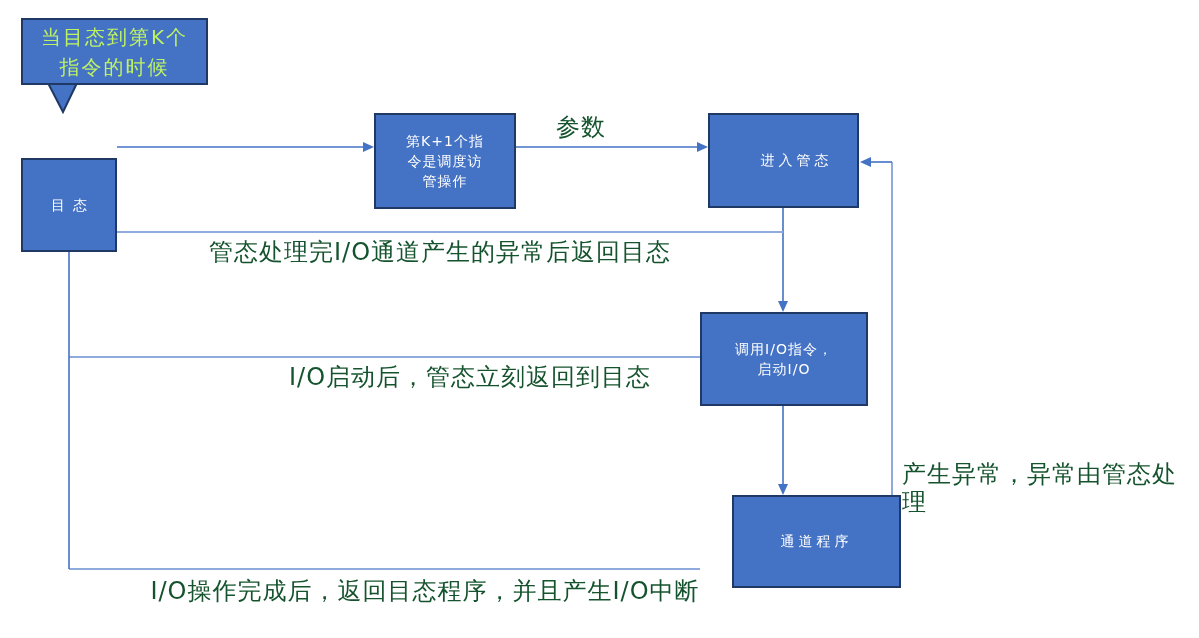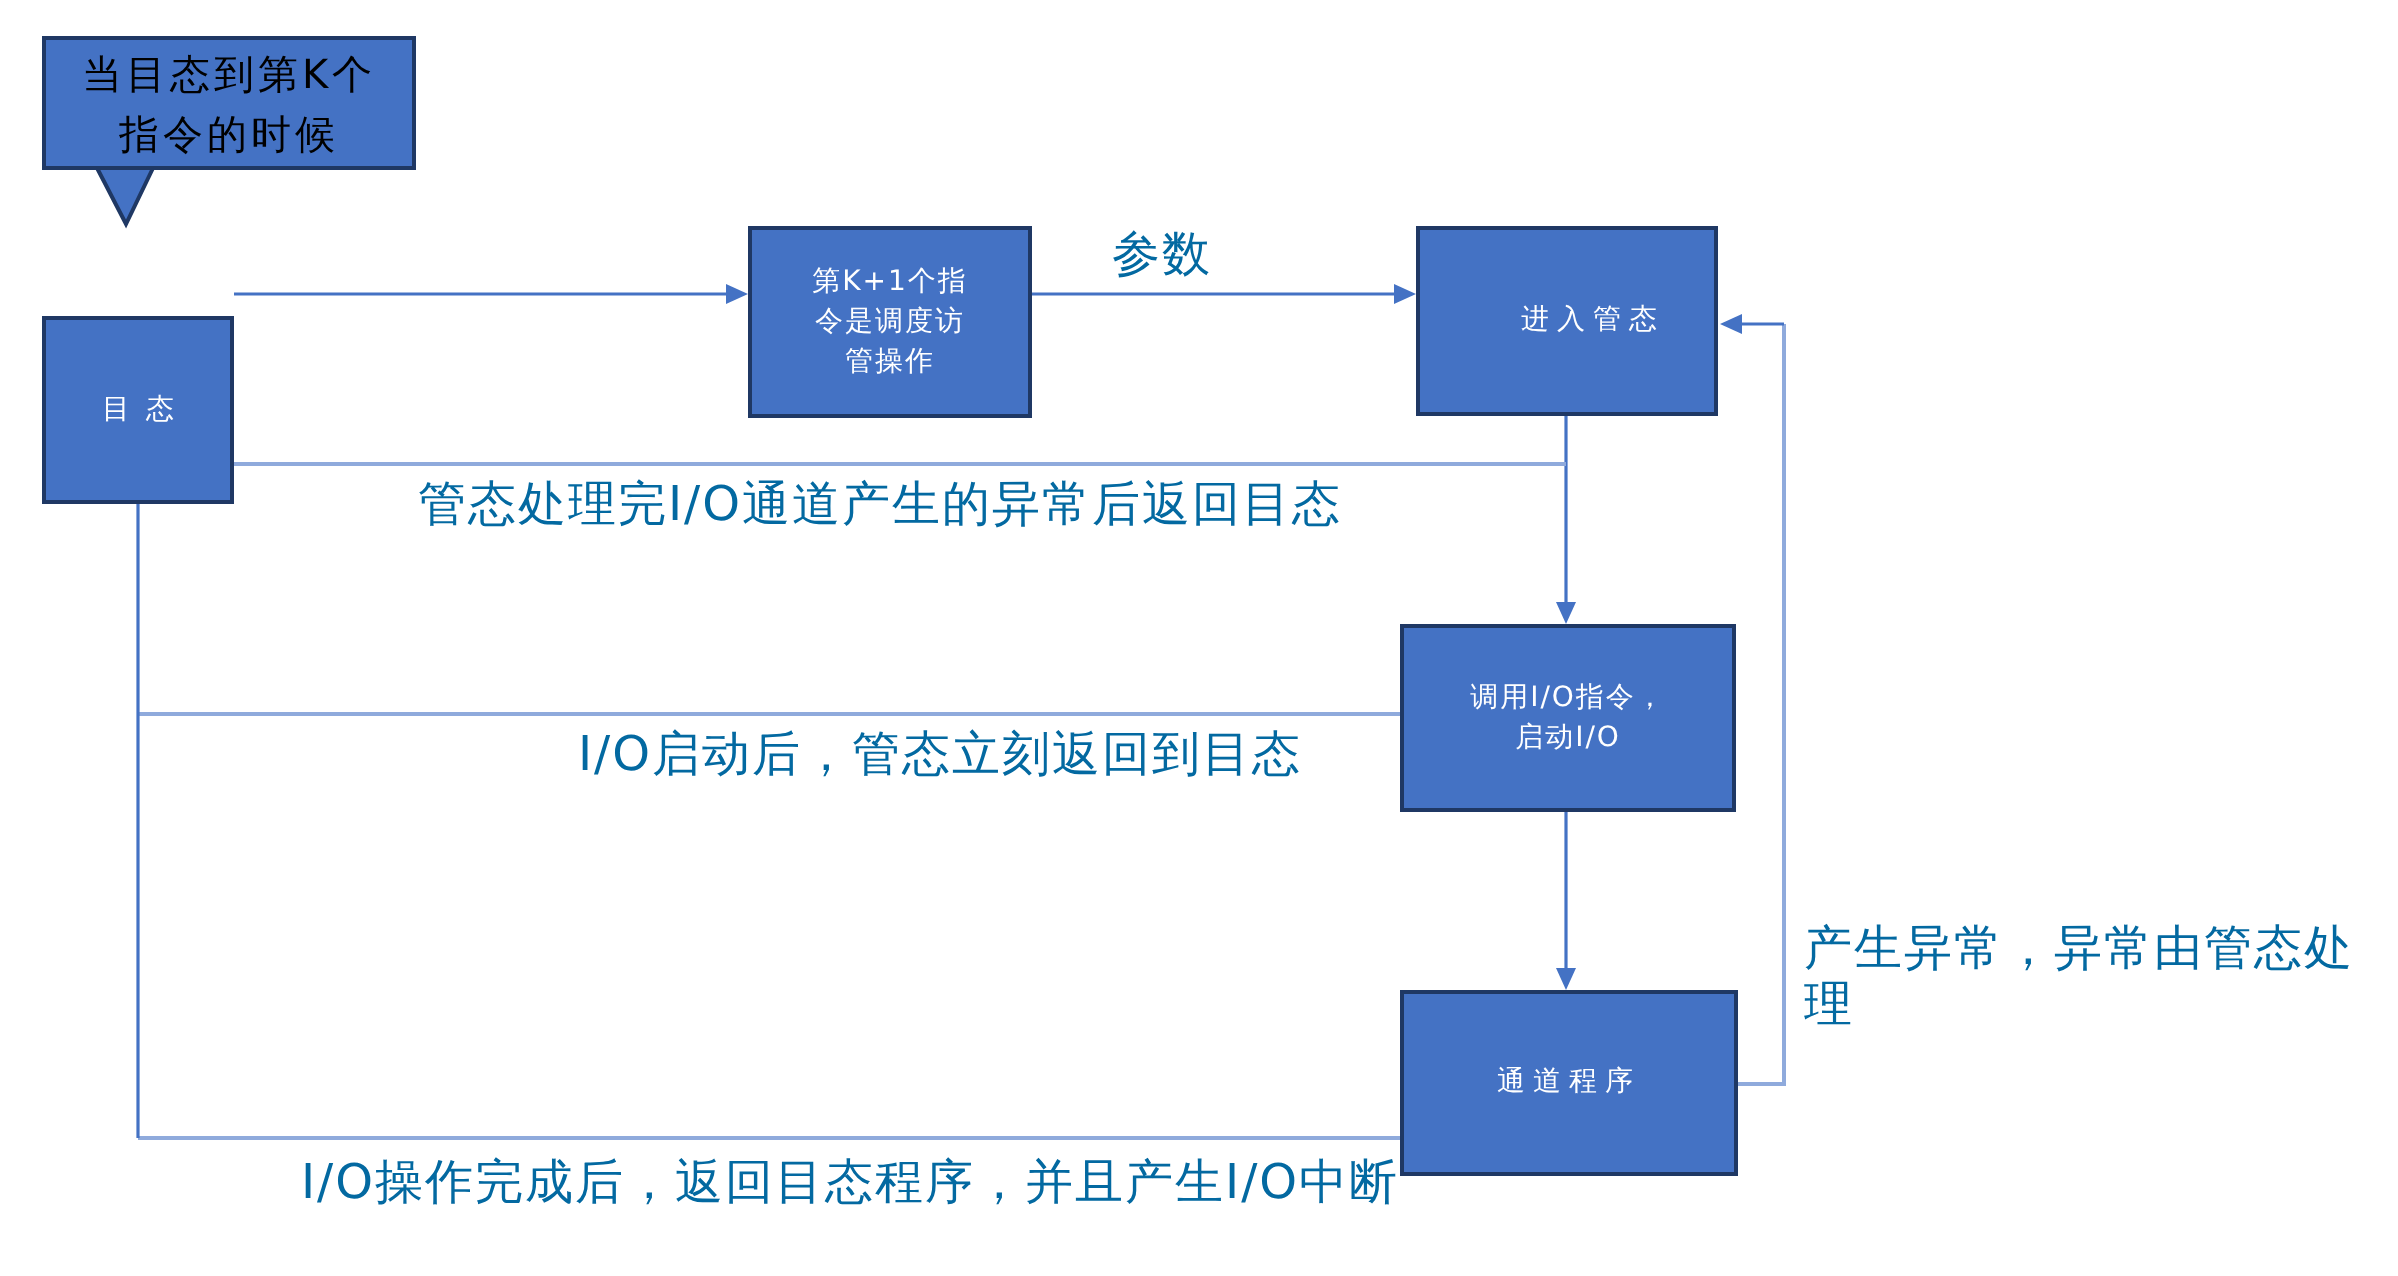--- a/index.html
+++ b/index.html
@@ -28,33 +28,33 @@
     font-size: 14px;
     line-height: 1.45;
     letter-spacing: 4px;
     white-space: pre-line;
   }
   .callout-body {
     position: absolute;
     box-sizing: border-box;
     background: #4472C4;
     border: 2px solid #1F3864;
-    color: #000000;
+    color: #bef264;
     display: flex;
     align-items: center;
     justify-content: center;
     text-align: center;
     font-size: 20px;
     line-height: 1.5;
     letter-spacing: 2px;
     white-space: pre-line;
   }
   .edge-label {
     position: absolute;
-    color: #0369a1;
+    color: #14532d;
     font-size: 24px;
     line-height: 1.15;
     letter-spacing: 1px;
     white-space: pre-line;
   }
   .edge-label.centered { text-align: center; }
   svg.connector-layer {
     position: absolute;
     left: 0; top: 0;
     width: 1199px;
@@ -129,21 +129,21 @@
 
   <div class="flow-box" style="left:708px; top:113px; width:151px; height:95px;padding-left:26px;">
     <span>进入管态</span>
   </div>
 
   <div class="flow-box" style="left:700px; top:312px; width:168px; height:94px; letter-spacing:1px;">
     <span>调用I/O指令，
 启动I/O</span>
   </div>
 
-  <div class="flow-box" style="left:700px; top:495px; width:169px; height:93px;">
+  <div class="flow-box" style="left:732px; top:495px; width:169px; height:93px;">
     <span>通道程序</span>
   </div>
 
   <div class="edge-label" style="left:556px; top:114px;">参数</div>
 
   <div class="edge-label centered" style="left:180px; top:239px; width:520px;">管态处理完I/O通道产生的异常后返回目态</div>
 
   <div class="edge-label centered" style="left:250px; top:364px; width:440px;">I/O启动后，管态立刻返回到目态</div>
 
 

